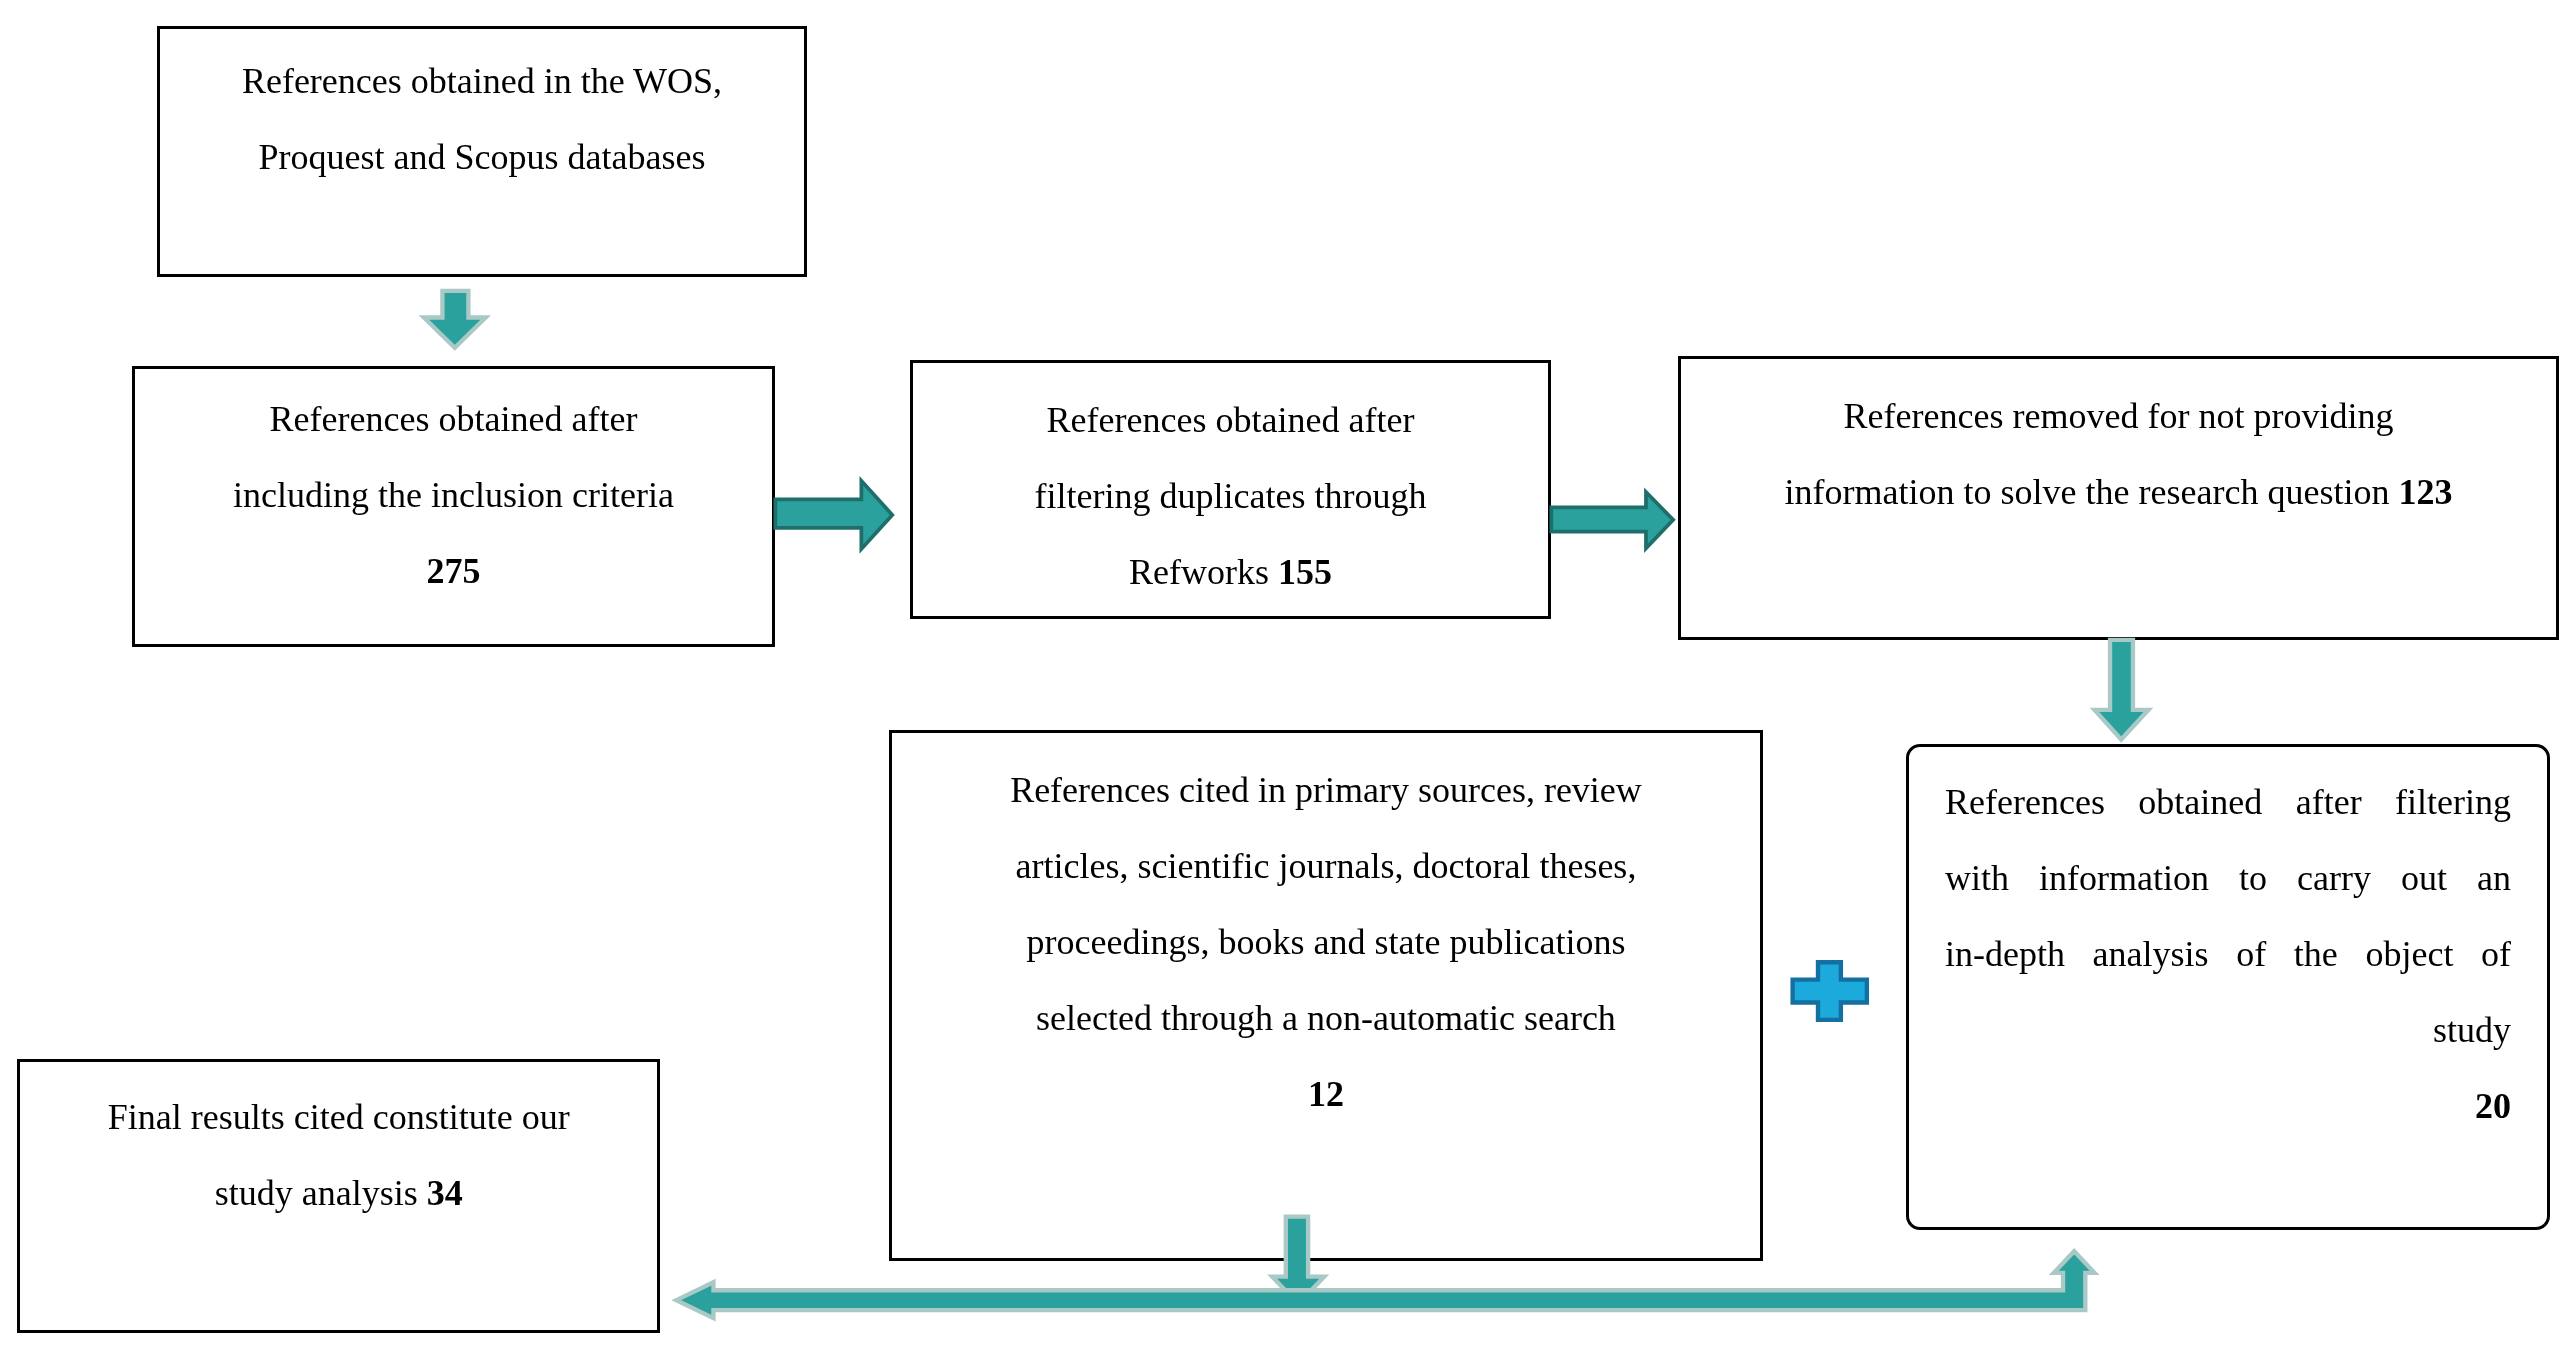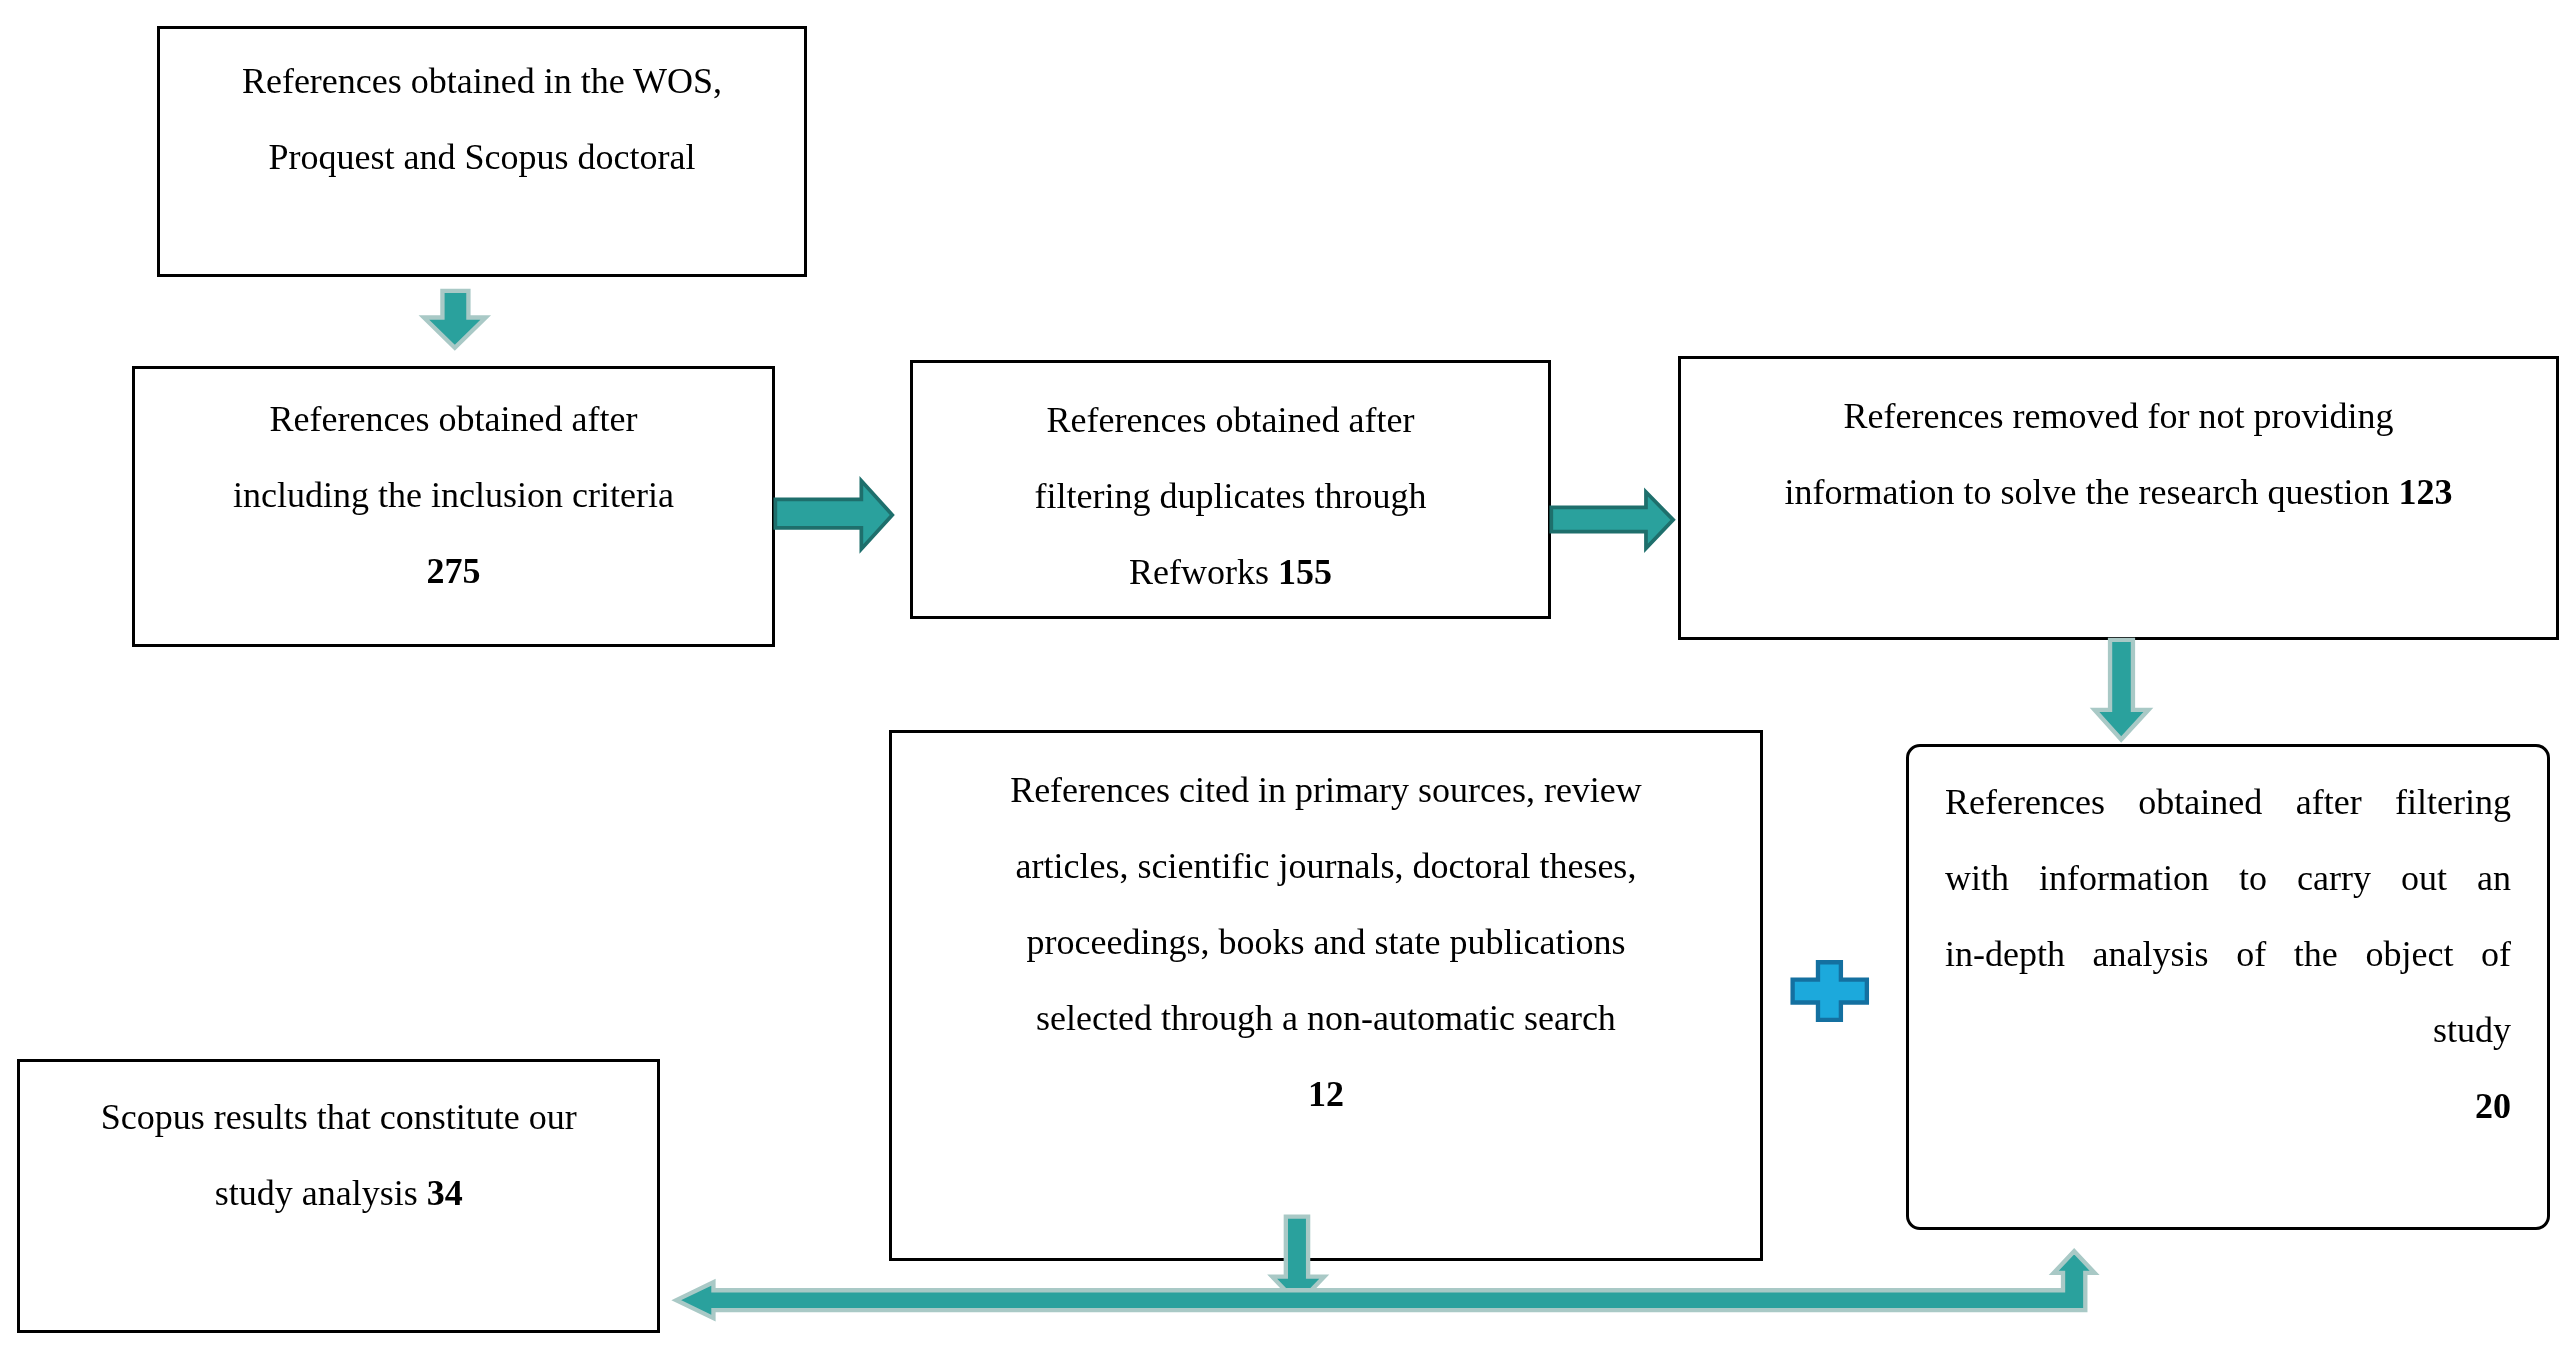--- a/index.html
+++ b/index.html
@@ -34,21 +34,21 @@
     z-index:2;pointer-events:none;
   }
 </style>
 </head>
 <body>
 
 <div class="canvas">
 
   <div class="box center" style="left:157px;top:26px;width:650px;height:251px;padding:14.2px 12.4px 0 12.4px;">
       <div class="line">References obtained in the WOS,</div>
-      <div class="line">Proquest and Scopus doctoral</div>
+      <div class="line">Proquest and Scopus databases</div>
     </div>
 
   <div class="box center" style="left:132px;top:366px;width:643px;height:281px;padding:12.4px 12.4px 0 12.4px;">
       <div class="line">References obtained after</div>
       <div class="line">including the inclusion criteria</div>
       <div class="line bold">275</div>
     </div>
 
   <div class="box center" style="left:910px;top:360px;width:641px;height:259px;padding:18.6px 12.4px 0 12.4px;">
       <div class="line">References obtained after</div>
@@ -71,21 +71,21 @@
 
   <div class="box left" style="left:1906px;top:744px;width:644px;height:486px;padding:16.7px 36px 0 36px;border-radius:14px;">
       <div class="line justify">References obtained after filtering</div>
       <div class="line justify">with information to carry out an</div>
       <div class="line justify">in-depth analysis of the object of</div>
       <div class="line">study</div>
       <div class="line bold">20</div>
     </div>
 
   <div class="box center" style="left:17.3px;top:1059px;width:643px;height:274px;padding:17.3px 6.2px 0 6.2px;">
-      <div class="line">Scopus results that constitute our</div>
+      <div class="line">Final results cited constitute our</div>
       <div class="line"><span>study analysis&nbsp;</span><b>34</b></div>
     </div>
 
   <svg class="overlay" viewBox="0 0 4163 2196" xmlns="http://www.w3.org/2000/svg">
 
     <polygon points="715,470 757,470 757,513 785,513 735,562 685,513 715,513" fill="var(--teal)" stroke="var(--teal-light)" stroke-width="7"></polygon>
 
     <polygon points="1253,807 1392,807 1392,777 1442,832 1392,887 1392,853 1253,853" fill="var(--teal)" stroke="var(--teal-dark)" stroke-width="6"></polygon>
 
     <polygon points="2507,820 2660,820 2660,795 2704,840 2660,886 2660,859 2507,859" fill="var(--teal)" stroke="var(--teal-dark)" stroke-width="6"></polygon>

